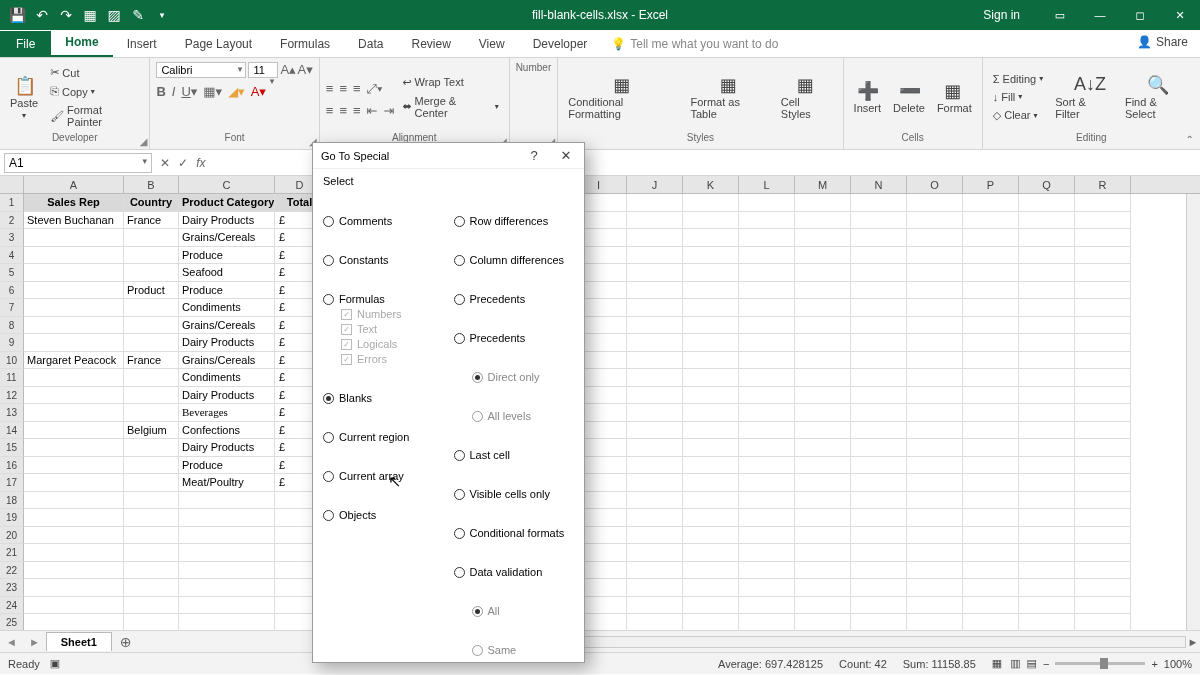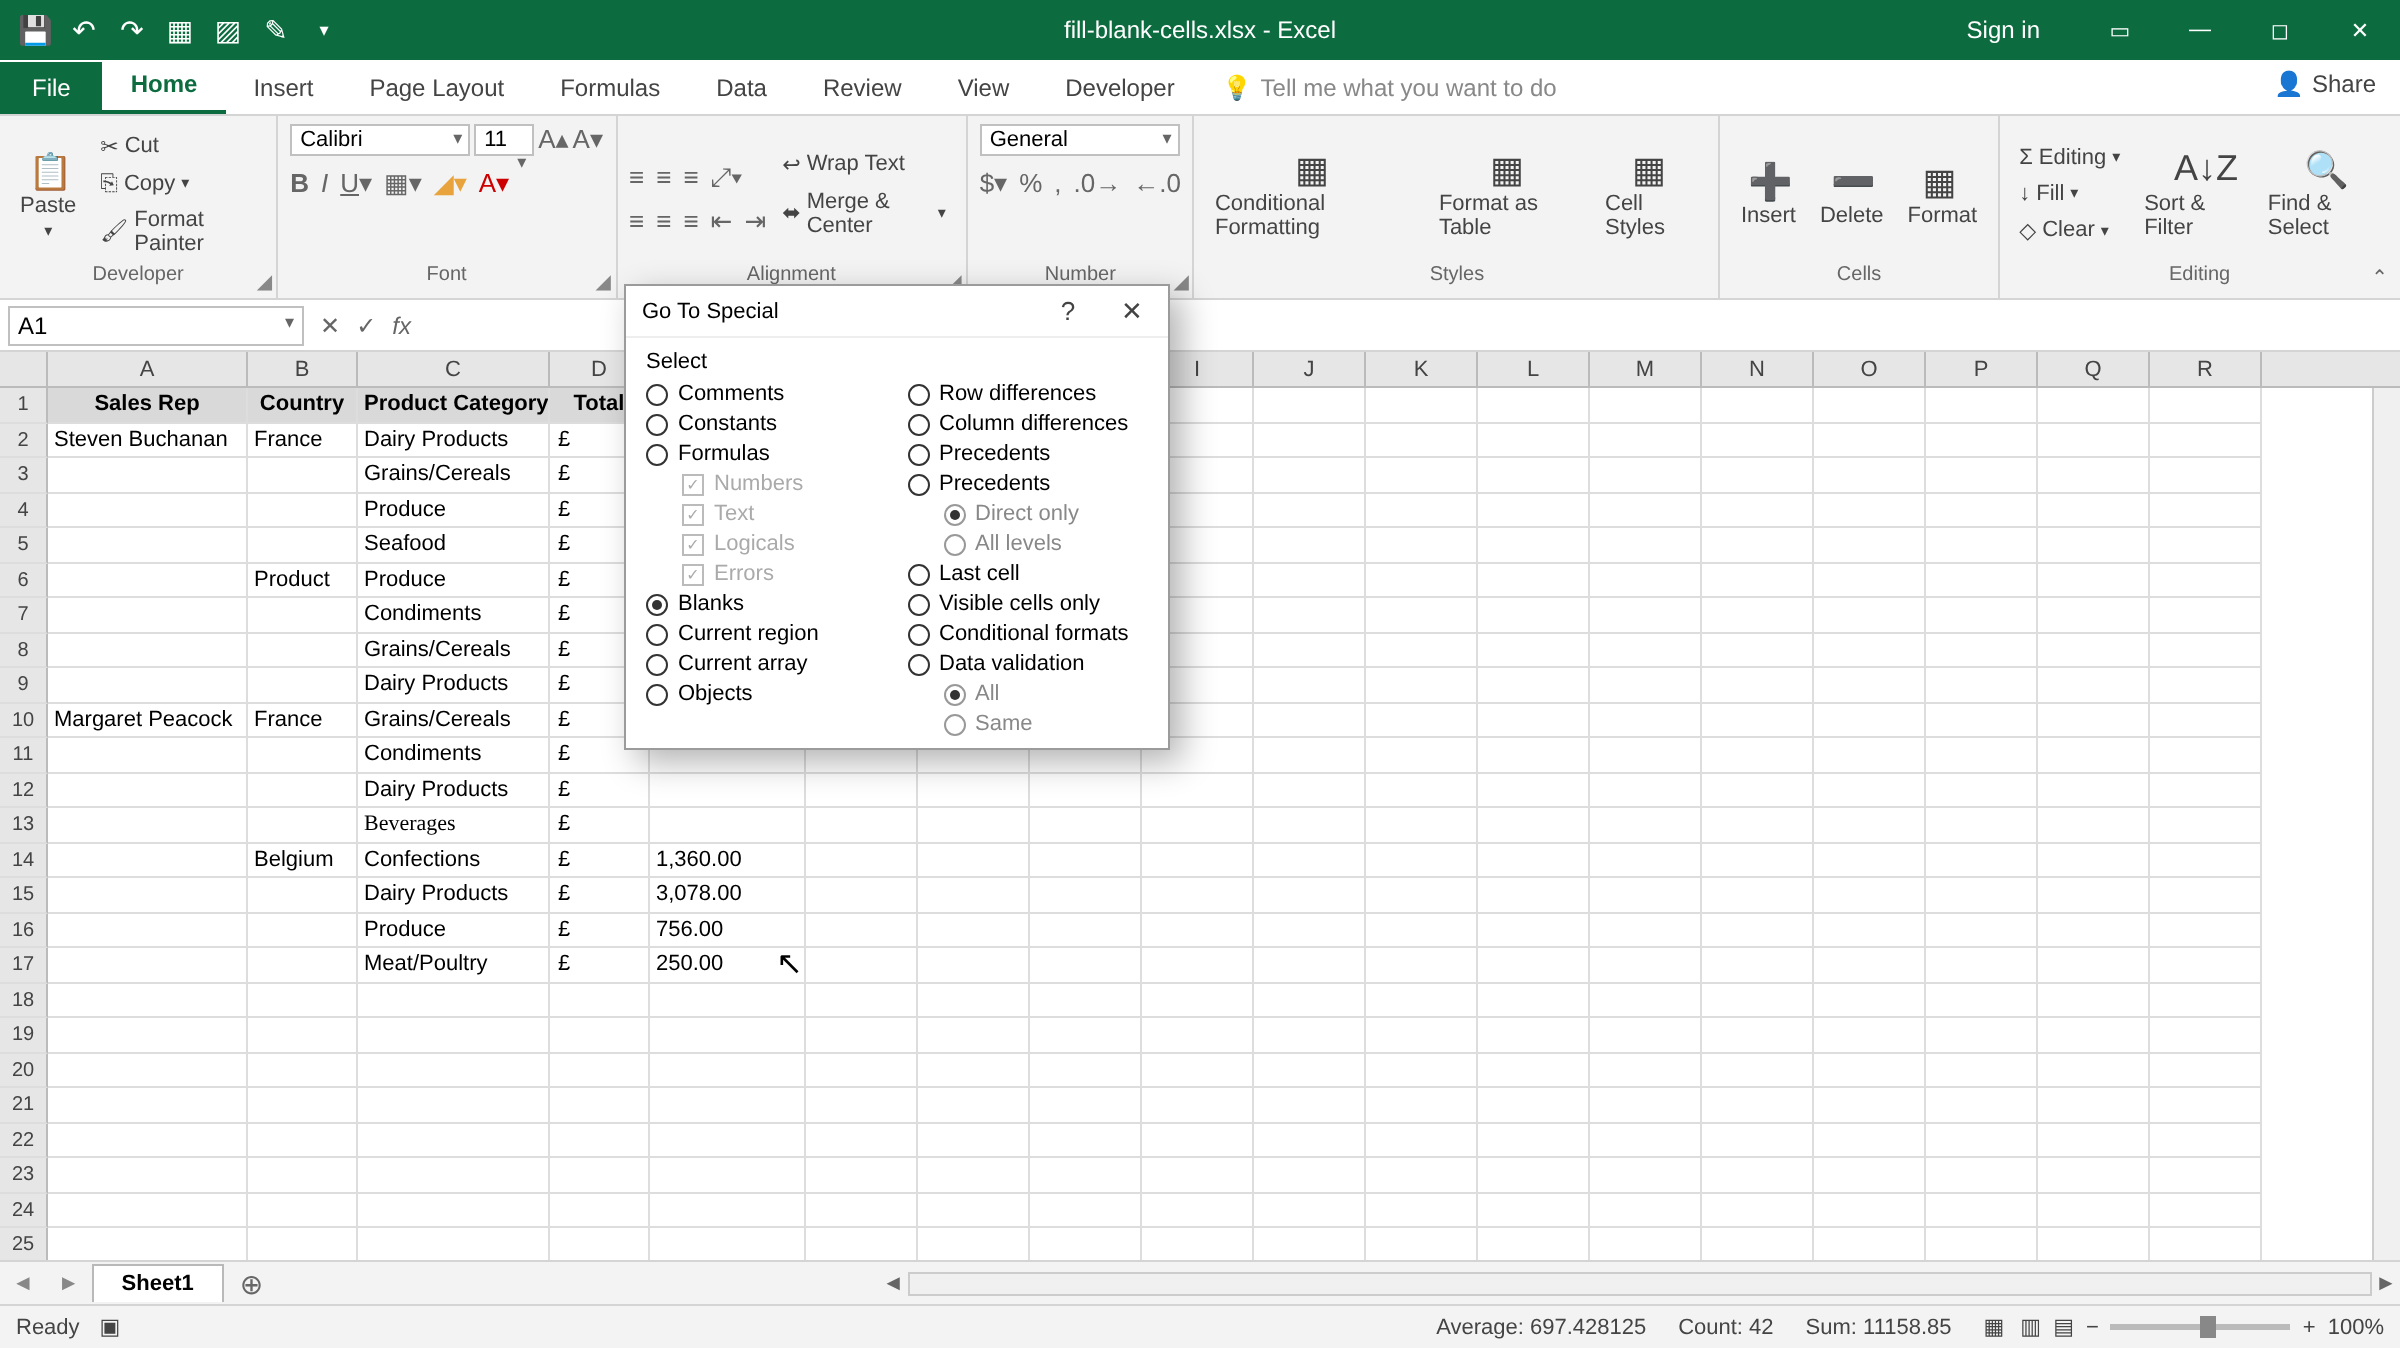--- a/index.html
+++ b/index.html
@@ -82,21 +82,21 @@
 
 
 .dialog { position: absolute; left: 312px; top: 142px; width: 273px; background: #fff; border: 1px solid #9b9b9b; box-shadow: 6px 6px 16px rgba(0,0,0,0.3); font-size: 11px; }
 .dtitle { height: 26px; display: flex; align-items: center; padding: 0 8px; justify-content: space-between; border-bottom: 1px solid #eee; }
 .dtbtns { display: flex; gap: 12px; }
 .dtbtn { width: 20px; text-align: center; color: #444; cursor: pointer; font-size: 13px; }
 .dbody { padding: 6px 10px; }
 .dlabel { margin-bottom: 4px; }
 .dcols { display: flex; gap: 10px; }
 .dcol { flex: 1; display: flex; flex-direction: column; gap: 3px; }
-.radio { display: flex; align-items: center; gap: 5px; cursor: pointer; }
+.radio { display: flex; align-items: center; gap: 5px; cursor: pointer; margin-top: 24px; }
 .radio .rdot { width: 11px; height: 11px; border: 1px solid #333; border-radius: 50%; display: inline-flex; align-items: center; justify-content: center; }
 .radio.sel .rdot::after { content: ''; width: 5px; height: 5px; background: #333; border-radius: 50%; }
 .radio.sub { margin-left: 18px; }
 .radio.sub .rdot { border-color: #999; }
 .radio.sub { color: #888; }
 .chk { display: flex; align-items: center; gap: 5px; margin-left: 18px; color: #aaa; }
 .chk .cbox { width: 11px; height: 11px; border: 1px solid #bbb; display: inline-flex; align-items: center; justify-content: center; font-size: 8px; }
 .dbtns { display: flex; justify-content: flex-end; gap: 10px; padding: 8px 10px 10px; }
 .dbtn { width: 64px; height: 22px; border: 1px solid #adadad; background: #e1e1e1; font-size: 11px; cursor: pointer; }
 .dbtn.primary { border: 2px solid #0078d7; }
@@ -223,30 +223,20 @@
             <span>Merge &amp; Center</span>
             <span style="font-size:8px">▾</span>
           </div>
       </div>
     </div>
     <div class="rgrouplabel">Alignment</div>
     <span class="dlaunch">◢</span>
   </div>
 
   <div class="rgroup">
-    <div class="rgroupbody stack" style="align-items:flex-start">
-      <div class="combo" style="width:100px">General</div>
-      <div class="btns-row">
-        <span class="ico-sm">$▾</span>
-        <span class="ico-sm">%</span>
-        <span class="ico-sm">,</span>
-        <span class="ico-sm">.0→</span>
-        <span class="ico-sm">←.0</span>
-      </div>
-    </div>
     <div class="rgrouplabel">Number</div>
     <span class="dlaunch">◢</span>
   </div>
 
   <div class="rgroup">
     <div class="rgroupbody">
       <div class="bigbtn">
           <span class="ico">▦</span>
           <span>Conditional Formatting</span>
         </div>

